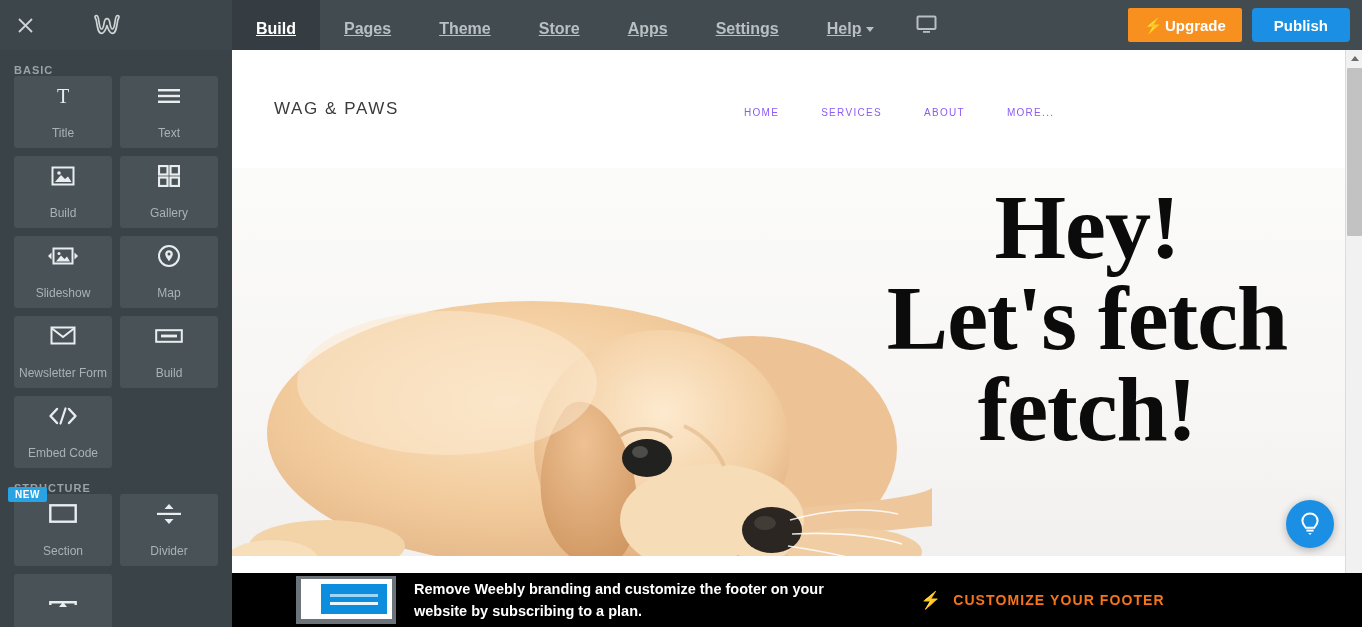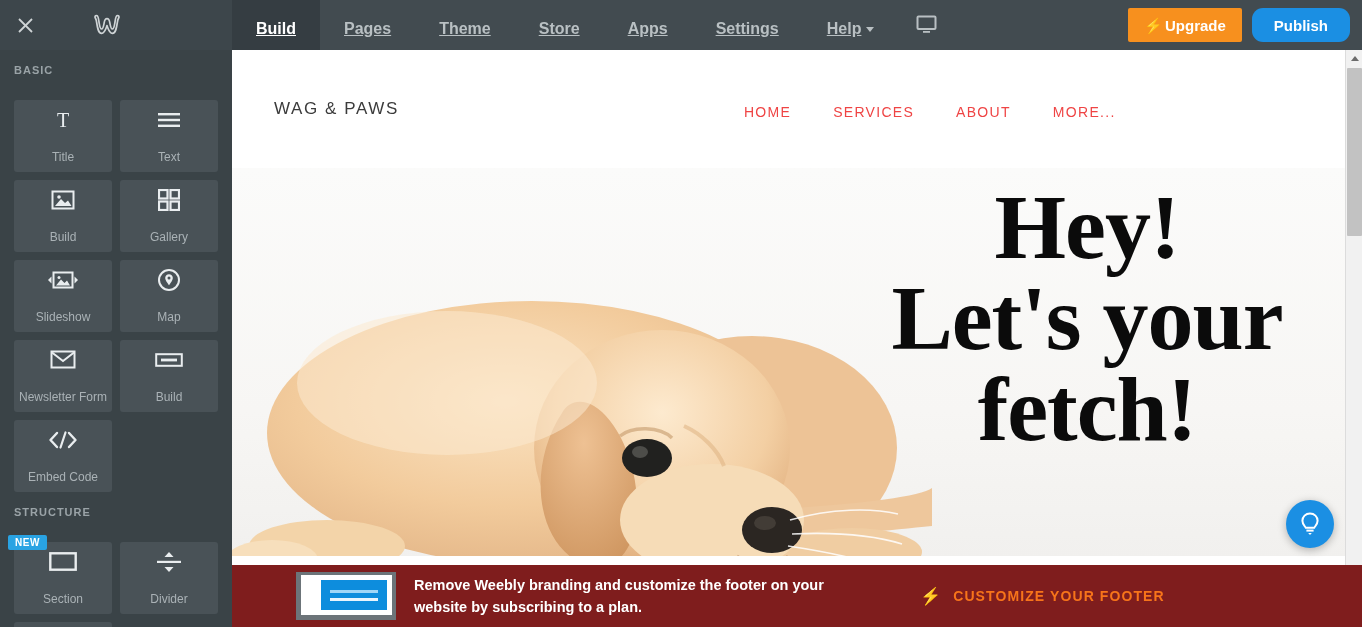--- a/index.html
+++ b/index.html
@@ -63,34 +63,34 @@
     height: 34px; padding: 0 16px;
     display: flex; align-items: center; gap: 2px;
     border: none; border-radius: 2px; cursor: pointer;
     margin-right: 10px;
   }
   .btn-publish {
     background: #1b8fe3; color: #fff;
     font-size: 15px; font-weight: bold;
     height: 34px; padding: 0 22px;
     display: flex; align-items: center;
-    border: none; border-radius: 11px; cursor: pointer;
+    border: none; border-radius: 4px; cursor: pointer;
   }
   .bolt { font-size: 15px; line-height: 1; }
 
   
   #sidebar {
     position: absolute; top: 50px; left: 0;
     width: 232px; height: 577px;
     background: #3a4347;
     overflow: hidden;
   }
   .sb-section-title {
     color: #9aa3a7; font-size: 11px; font-weight: bold;
-    letter-spacing: 1px; padding: 14px 0 24px 14px;
+    letter-spacing: 1px; padding: 14px 0 0 14px;
   }
   .tile-grid {
     display: grid; grid-template-columns: 1fr 1fr;
     gap: 8px; padding: 0 14px;
   }
   .tile {
     position: relative;
     background: #49five; 
     background: #495257;
     border-radius: 3px;
@@ -127,21 +127,21 @@
   #site-logo {
     color: #3b3b3b; font-size: 17px; letter-spacing: 1.6px;
     font-weight: 400; font-family: "Liberation Sans", sans-serif;
   }
   #site-nav {
     margin-left: 345px;
     display: flex; align-items: center; gap: 42px;
     padding-top: 6px;
   }
   .site-nav-item {
-    color: #ef4444; font-size: 14px; letter-spacing: 1.3px;
+    color: #8b5cf6; font-size: 10px; letter-spacing: 1.3px;
     cursor: pointer; white-space: nowrap;
   }
 
   
   #hero {
     position: relative;
     height: 440px;
     background: linear-gradient(180deg, #fbfbfa 0%, #f7f6f4 55%, #efeeec 100%);
     overflow: hidden;
   }
@@ -195,22 +195,22 @@
     width: 48px; height: 48px; border-radius: 50%;
     background: #1b8fe3;
     display: flex; align-items: center; justify-content: center;
     cursor: pointer; box-shadow: 0 2px 8px rgba(0,0,0,.28);
     z-index: 20;
   }
 
   
   #banner {
     position: absolute; bottom: 0; left: 232px;
-    width: 1130px; height: 62px;
-    background: #7f1d1d;
+    width: 1130px; height: 54px;
+    background: #000000;
     display: flex; align-items: center;
     padding-left: 64px;
   }
   #banner-thumb {
     width: 100px; height: 48px;
     background: #6c7479;
     padding: 3px 4px 5px 5px;
     flex: 0 0 auto;
   }
   #banner-thumb-inner {
@@ -509,21 +509,21 @@
         <path d="M558 312 C600 300 640 300 666 306"></path>
         <path d="M560 326 C604 324 644 328 670 336"></path>
         <path d="M556 338 C596 344 634 352 656 362"></path>
       </g>
 
       <ellipse cx="215" cy="175" rx="150" ry="72" fill="#fbe9cf" opacity=".55"></ellipse>
     </svg>
 
     <div id="hero-text">
       <span class="l1">Hey!</span>
-      <span class="l2">Let's your</span>
+      <span class="l2">Let's fetch</span>
       <span class="l3">fetch!</span>
     </div>
   </div>
 </div>
 
 <div id="help-fab">
   <svg width="24" height="26" viewBox="0 0 24 26" aria-hidden="true">
     <path d="M12 2.5 C7.6 2.5 4.4 5.8 4.4 9.8 C4.4 13 6.6 14.8 7.8 16.8 L16.2 16.8 C17.4 14.8 19.6 13 19.6 9.8 C19.6 5.8 16.4 2.5 12 2.5 Z" fill="none" stroke="#ffffff" stroke-width="2"></path>
     <rect x="8.4" y="18.6" width="7.2" height="2" fill="#ffffff"></rect>
     <path d="M10.2 22 L13.8 22 L12 24 Z" fill="#ffffff"></path>

